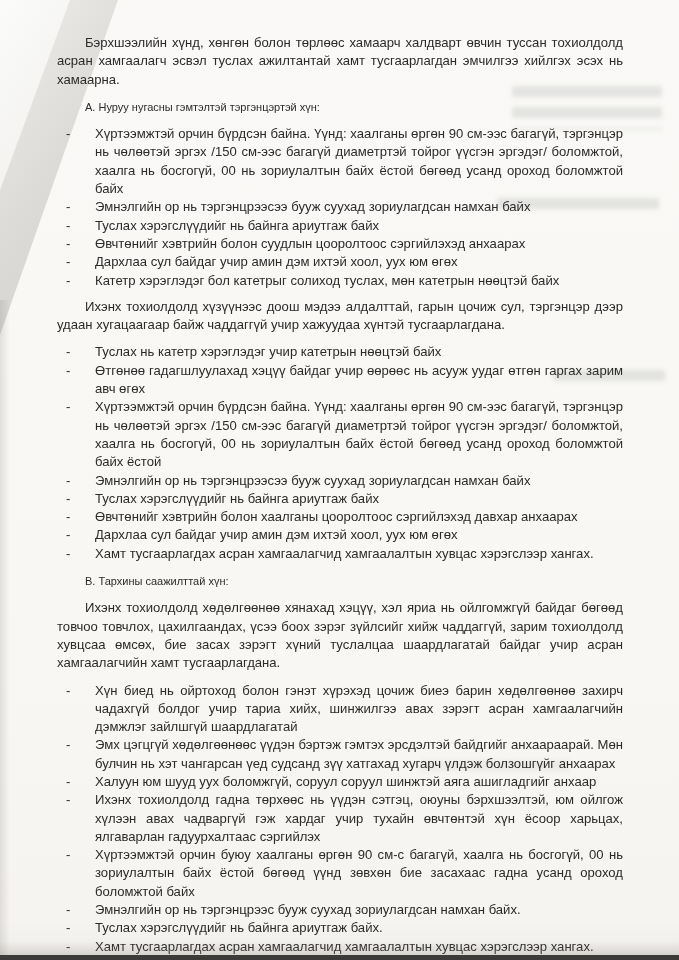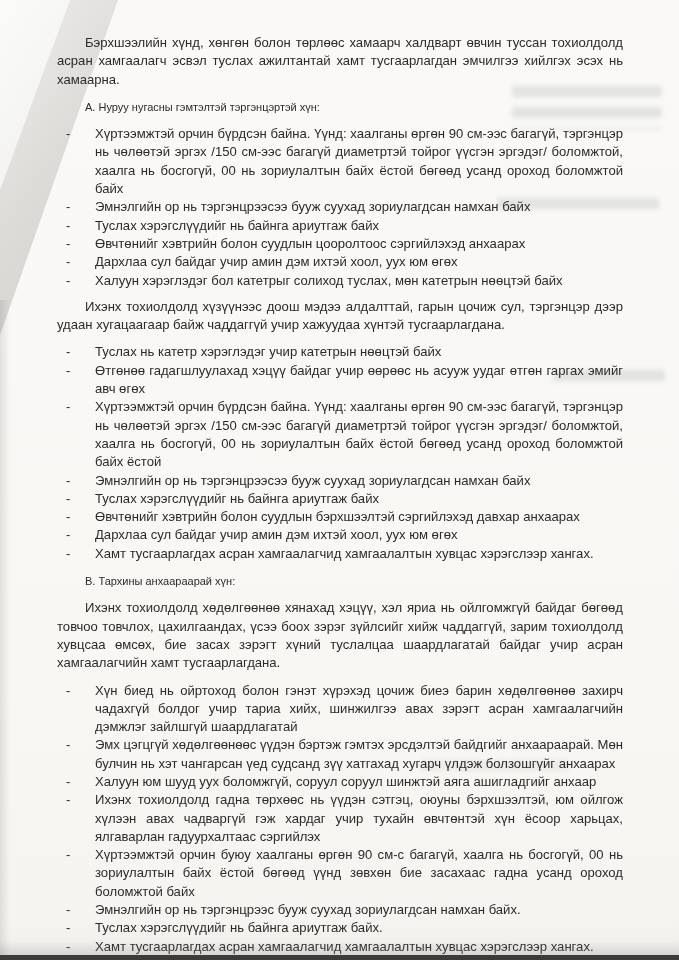--- a/index.html
+++ b/index.html
@@ -149,65 +149,65 @@
           <li class="bullet">
             <span class="dash">-</span>
             <span class="btxt">Өвчтөнийг хэвтрийн болон суудлын цооролтоос сэргийлэхэд анхаарах</span>
           </li>
           <li class="bullet">
             <span class="dash">-</span>
             <span class="btxt">Дархлаа сул байдаг учир амин дэм ихтэй хоол, уух юм өгөх</span>
           </li>
           <li class="bullet">
             <span class="dash">-</span>
-            <span class="btxt">Халуун хэрэглэдэг бол катетрыг солиход туслах, мөн катетрын нөөцтэй байх</span>
+            <span class="btxt">Катетр хэрэглэдэг бол катетрыг солиход туслах, мөн катетрын нөөцтэй байх</span>
           </li>
         </ul>
     </section>
 
     <section>
       <p class="para">Ихэнх тохиолдолд хүзүүнээс доош мэдээ алдалттай, гарын цочиж сул, тэргэнцэр дээр удаан хугацаагаар байж чаддаггүй учир хажуудаа хүнтэй тусгаарлагдана.</p>
       <ul class="bullet-list">
           <li class="bullet">
             <span class="dash">-</span>
             <span class="btxt">Туслах нь катетр хэрэглэдэг учир катетрын нөөцтэй байх</span>
           </li>
           <li class="bullet">
             <span class="dash">-</span>
-            <span class="btxt">Өтгөнөө гадагшлуулахад хэцүү байдаг учир өөрөөс нь асууж уудаг өтгөн гаргах эмийг авч өгөх</span>
+            <span class="btxt">Өтгөнөө гадагшлуулахад хэцүү байдаг учир өөрөөс нь асууж уудаг өтгөн гаргах зарим авч өгөх</span>
           </li>
           <li class="bullet">
             <span class="dash">-</span>
             <span class="btxt">Хүртээмжтэй орчин бүрдсэн байна. Үүнд: хаалганы өргөн 90 см-ээс багагүй, тэргэнцэр нь чөлөөтэй эргэх /150 см-ээс багагүй диаметртэй тойрог үүсгэн эргэдэг/  боломжтой, хаалга нь босгогүй, 00 нь зориулалтын байх ёстой бөгөөд усанд ороход боломжтой байх ёстой</span>
           </li>
           <li class="bullet">
             <span class="dash">-</span>
             <span class="btxt">Эмнэлгийн ор нь тэргэнцрээсээ бууж суухад зориулагдсан намхан байх</span>
           </li>
           <li class="bullet">
             <span class="dash">-</span>
             <span class="btxt">Туслах хэрэгслүүдийг нь байнга ариутгаж байх</span>
           </li>
           <li class="bullet">
             <span class="dash">-</span>
-            <span class="btxt">Өвчтөнийг хэвтрийн болон суудлын бэрхшээлтэй сэргийлэхэд давхар анхаарах</span>
+            <span class="btxt">Өвчтөнийг хэвтрийн болон хаалганы цооролтоос сэргийлэхэд давхар анхаарах</span>
           </li>
           <li class="bullet">
             <span class="dash">-</span>
             <span class="btxt">Дархлаа сул байдаг учир амин дэм ихтэй хоол, уух юм өгөх</span>
           </li>
           <li class="bullet">
             <span class="dash">-</span>
             <span class="btxt">Хамт тусгаарлагдах асран хамгаалагчид хамгаалалтын хувцас хэрэгслээр хангах.</span>
           </li>
         </ul>
     </section>
 
     <section>
-      <h3 class="section-heading">В. Тархины анхаараарай хүн:</h3>
+      <h3 class="section-heading">В. Тархины саажилттай хүн:</h3>
       <p class="para">Ихэнх тохиолдолд хөдөлгөөнөө хянахад хэцүү, хэл яриа нь ойлгомжгүй байдаг бөгөөд товчоо товчлох, цахилгаандах, үсээ боох зэрэг зүйлсийг хийж чаддаггүй, зарим тохиолдолд хувцсаа өмсөх, бие засах зэрэгт хүний туслалцаа шаардлагатай байдаг учир асран хамгаалагчийн хамт тусгаарлагдана.</p>
       <ul class="bullet-list">
           <li class="bullet">
             <span class="dash">-</span>
             <span class="btxt">Хүн биед нь ойртоход болон гэнэт хүрэхэд цочиж биеэ барин хөдөлгөөнөө захирч чадахгүй болдог учир тариа хийх, шинжилгээ авах зэрэгт асран хамгаалагчийн дэмжлэг зайлшгүй шаардлагатай</span>
           </li>
           <li class="bullet">
             <span class="dash">-</span>
             <span class="btxt">Эмх цэгцгүй хөдөлгөөнөөс үүдэн бэртэж гэмтэх эрсдэлтэй байдгийг анхаараарай. Мөн булчин нь хэт чангарсан үед судсанд зүү хатгахад хугарч үлдэж болзошгүйг анхаарах</span>
           </li>

